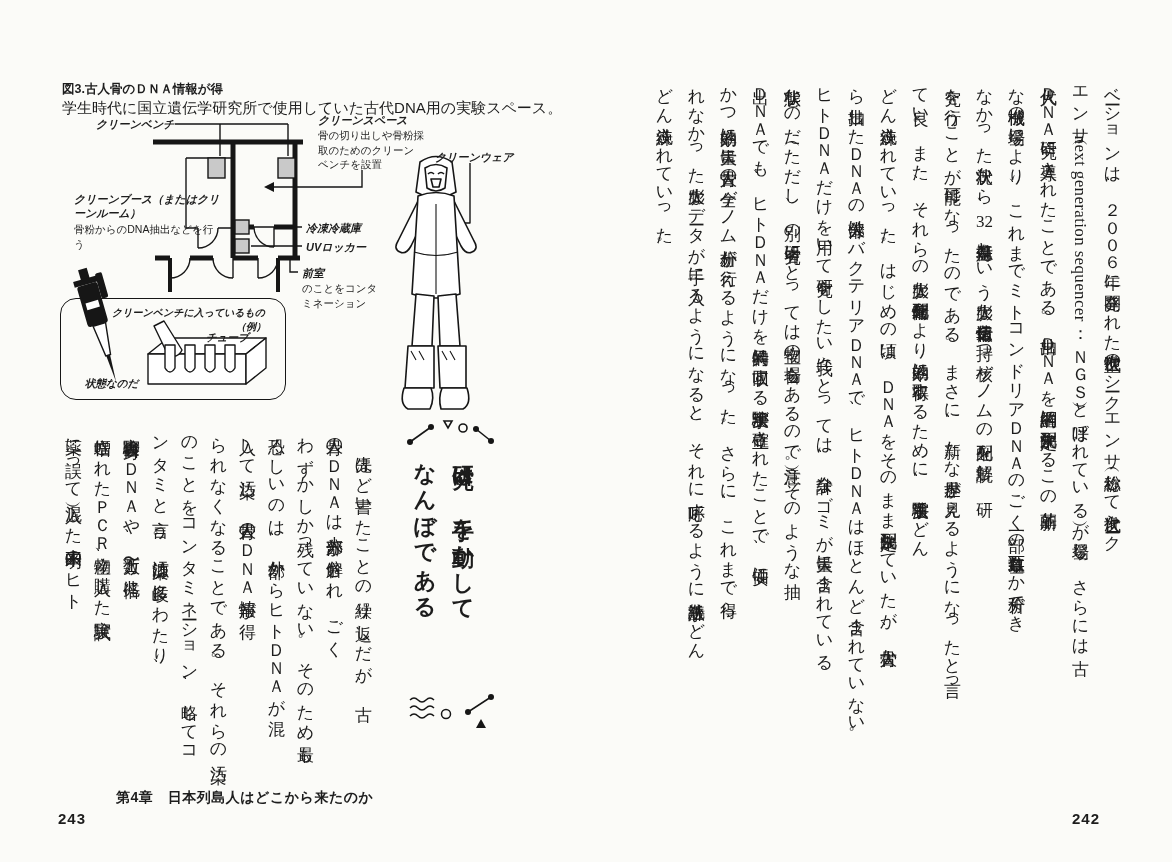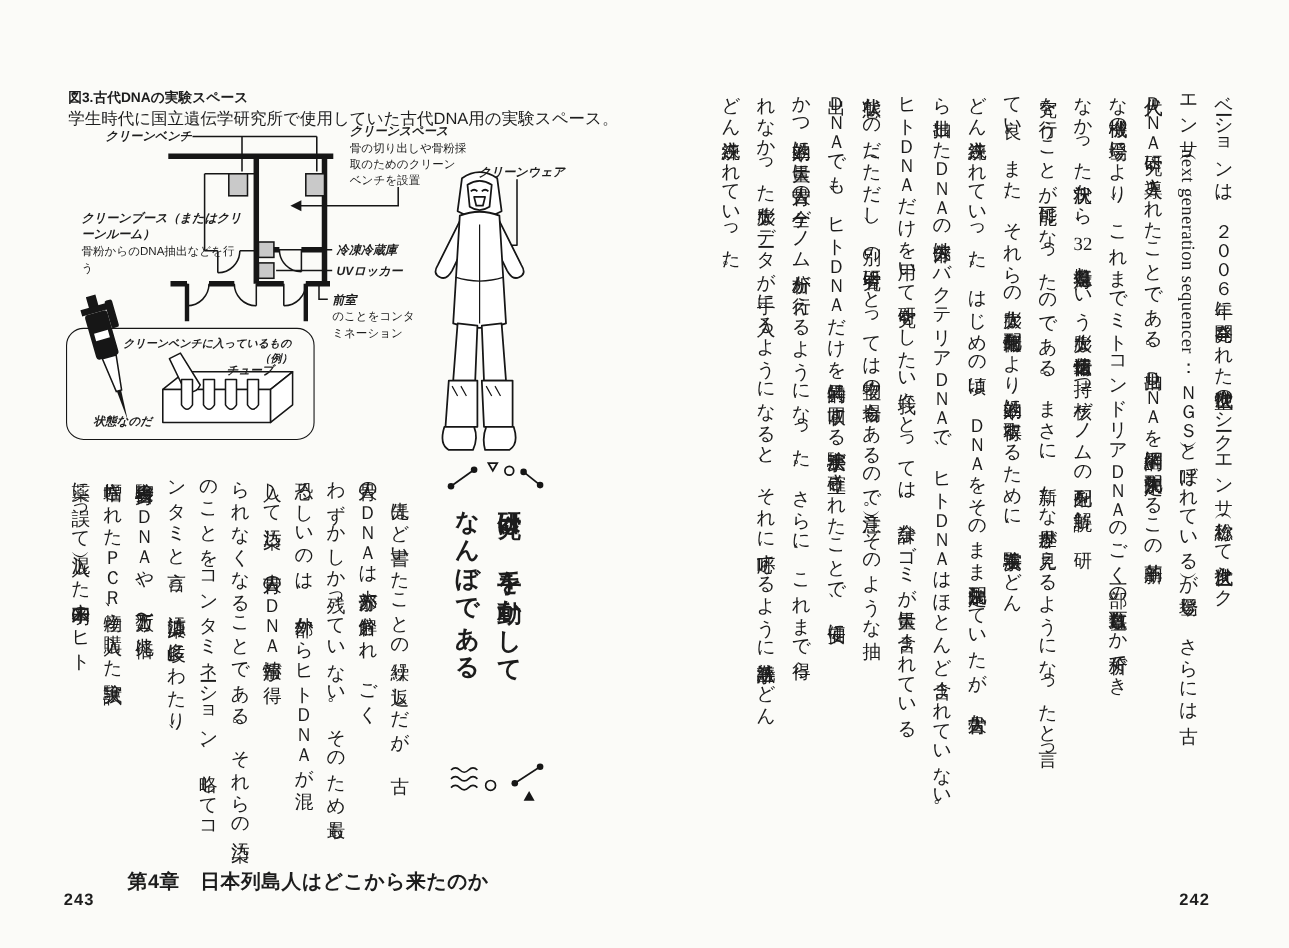--- a/index.html
+++ b/index.html
@@ -32,26 +32,26 @@
   #fig-caption{position:absolute;left:62px;top:99px;font-size:15px;z-index:3;}
   .abs{position:absolute;}
   svg{display:block;}
   
   #bench-box{
     position:absolute;left:60px;top:298px;width:224px;height:100px;
     border:1.6px solid #161616;border-radius:16px;background:transparent;z-index:1;
   }
   
   .page-num{position:absolute;font-weight:bold;font-size:15px;letter-spacing:1px;margin-top:24px;}
-  #footer-chapter{position:absolute;left:116px;top:789px;font-weight:bold;font-size:18px;letter-spacing:0.5px;}
+  #footer-chapter{position:absolute;left:116px;top:789px;font-weight:bold;font-size:14px;letter-spacing:0.5px;}
 </style>
 </head>
 <body>
 
-<div id="fig-title">図3.古代DNAの実験スペース</div>
+<div id="fig-title">図3.古人骨のＤＮＡ情報が得</div>
 <div id="fig-caption">学生時代に国立遺伝学研究所で使用していた古代DNA用の実験スペース。</div>
 
 <svg class="abs" style="left:58px;top:112px;z-index:1" width="350" height="190" viewBox="0 0 350 190">
   <g stroke="#161616" fill="none">
 
     <g stroke-width="5">
       <path d="M95 30 H245"></path>
       <path d="M175 30 V146"></path>
       <path d="M237 30 V146"></path>
       <path d="M175 115 H196 M216 115 H237"></path>

